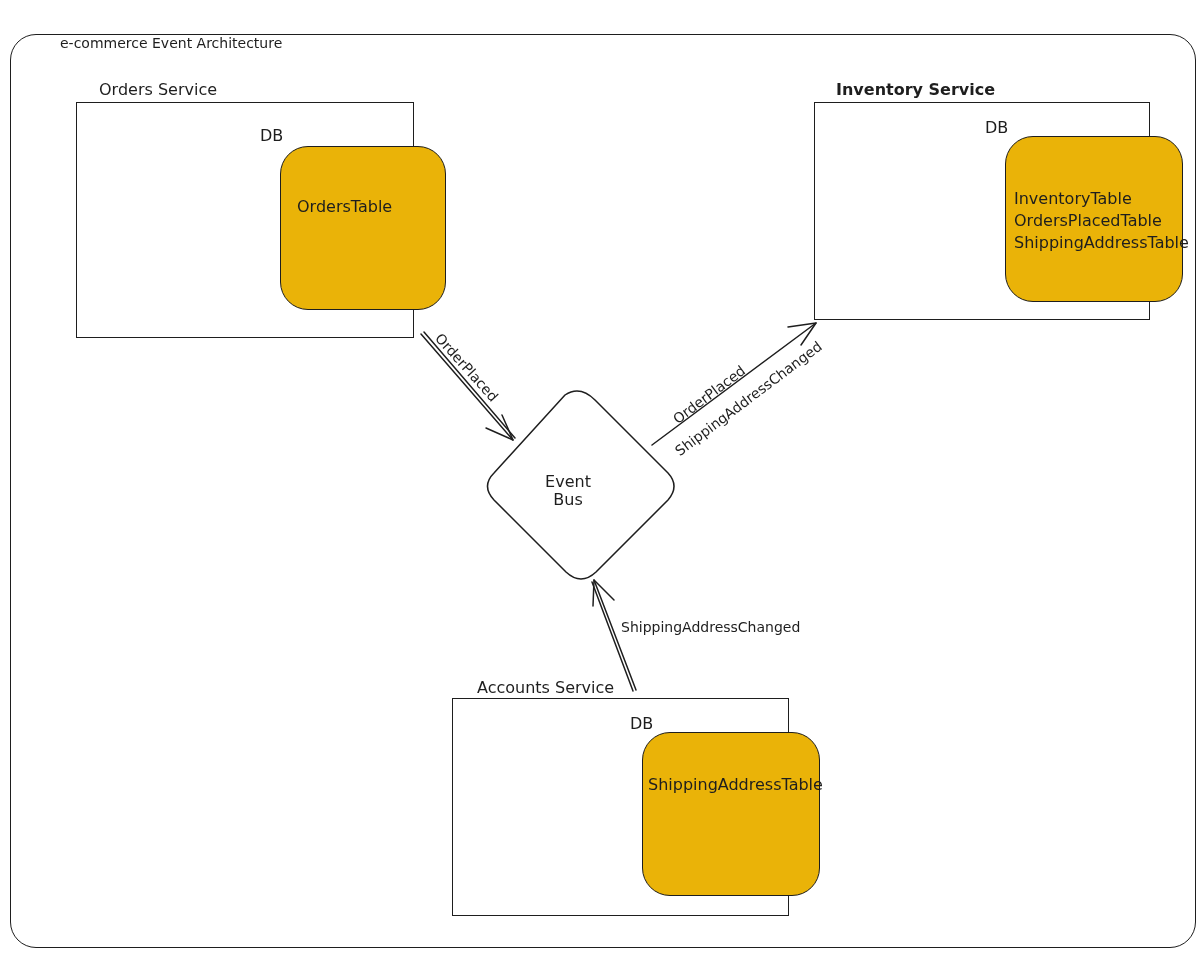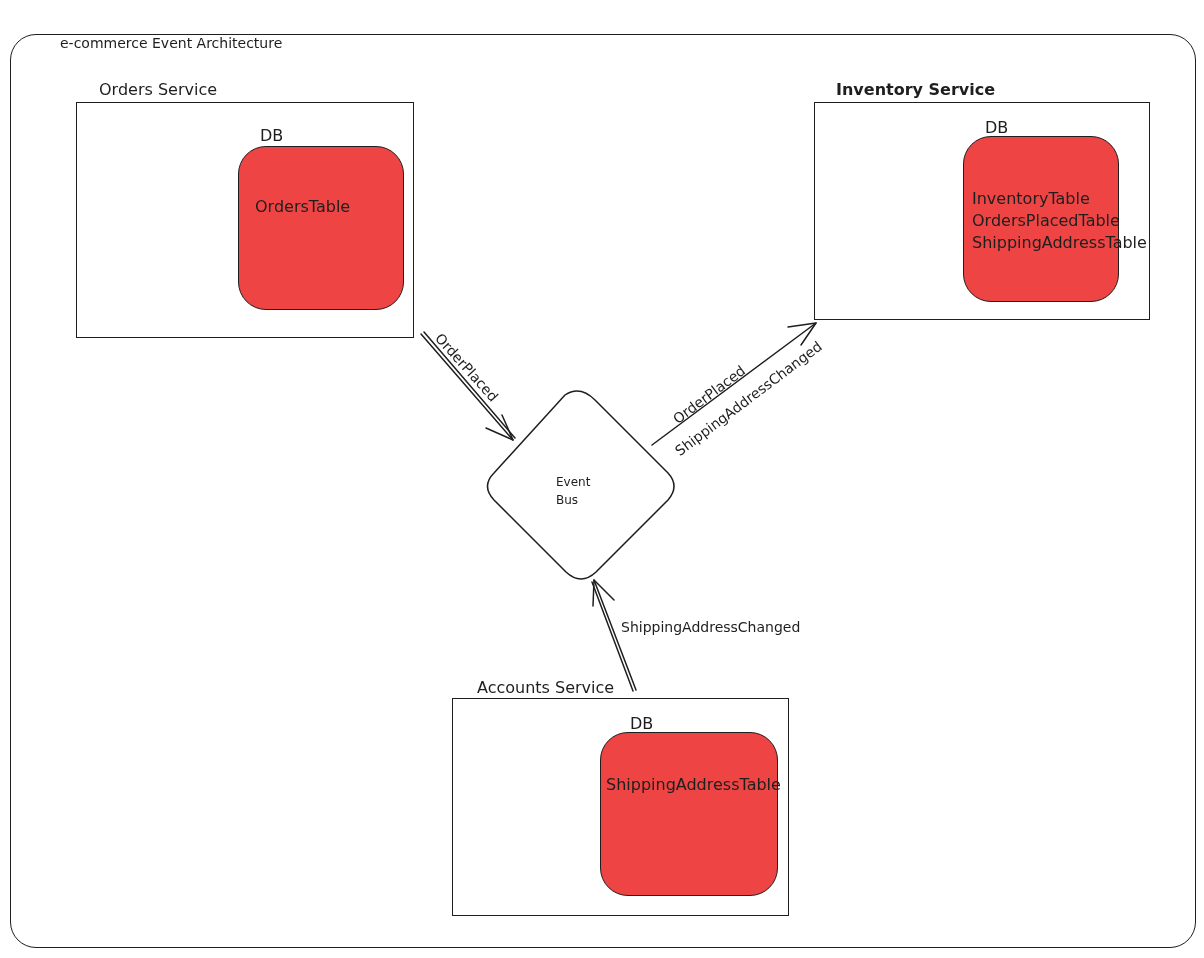--- a/index.html
+++ b/index.html
@@ -1,21 +1,21 @@
 <!DOCTYPE html>
 <html><head>
 <meta charset="utf-8">
 <style>
   html, body { margin:0; padding:0; background:#ffffff; }
   body { width:1204px; height:958px; position:relative; overflow:hidden;
          font-family:"DejaVu Sans", sans-serif; color:#1e1e1e; }
   .txt { position:absolute; font-size:16px; white-space:nowrap; line-height:1; }
   .title { font-size:14px; }
   .svc { position:absolute; border:1.5px solid #1e1e1e; box-sizing:border-box; }
-  .db { position:absolute; border:1.5px solid #1e1e1e; border-radius:28px; box-sizing:border-box; background:#ef4444; }
+  .db { position:absolute; border:1.5px solid #1e1e1e; border-radius:28px; box-sizing:border-box; background:#eab308;margin-left:42px; }
   .frame { position:absolute; left:10px; top:34px; width:1186px; height:914px;
            border:1.5px solid #1e1e1e; border-radius:26px; box-sizing:border-box; }
   svg.overlay { position:absolute; left:0; top:0; }
   .dbtables .line { display:block; margin-bottom:3px; }
   .rot { position:absolute; transform-origin:left top; white-space:nowrap; font-size:14px; }
 </style>
 </head>
 <body>
 
 <div class="txt title" style="left:60px;top:12px;margin-top:24px;">e-commerce Event Architecture</div>
@@ -24,21 +24,21 @@
 <div class="txt" style="left:99px;top:82px;">Orders Service</div>
 <div class="svc" style="left:76px;top:102px;width:338px;height:236px;"></div>
 <div class="txt" style="left:260px;top:128px;">DB</div>
 <div class="db" style="left:238px;top:146px;width:166px;height:164px;">
   <div class="txt" style="left:16px;top:52px;">OrdersTable</div>
 </div>
 
 <div class="txt" style="left:836px;top:82px;font-weight:bold;">Inventory Service</div>
 <div class="svc" style="left:814px;top:102px;width:336px;height:218px;"></div>
 <div class="txt" style="left:985px;top:120px;">DB</div>
-<div class="db" style="left:963px;top:136px;width:156px;height:166px;">
+<div class="db" style="left:963px;top:136px;width:178px;height:166px;">
   <div class="txt dbtables" style="left:8px;top:52px;line-height:19px;">
     <span class="line">InventoryTable</span>
     <span class="line">OrdersPlacedTable</span>
     <span class="line">ShippingAddressTable</span>
   </div>
 </div>
 
 <div class="txt" style="left:477px;top:680px;">Accounts Service</div>
 <div class="svc" style="left:452px;top:698px;width:337px;height:218px;"></div>
 <div class="txt" style="left:630px;top:716px;">DB</div>
@@ -57,21 +57,21 @@
 
     <line x1="652" y1="445" x2="816" y2="323"></line>
     <path d="M788,327 L816,323 L801,345"></path>
 
     <line x1="636" y1="690" x2="594" y2="580"></line>
     <line x1="633" y1="691" x2="592" y2="582"></line>
     <path d="M593,606 L594,580 L614,600"></path>
   </g>
 </svg>
 
-<div class="txt" style="left:556px;top:473px;text-align:left;width:50px;font-size:12px;line-height:18px;">
+<div class="txt" style="left:543px;top:473px;text-align:center;width:50px;font-size:16px;line-height:18px;">
   <span style="display:block">Event</span>
   <span style="display:block">Bus</span>
 </div>
 
 <div class="rot" style="left:444px;top:330px;transform:rotate(48deg);">OrderPlaced</div>
 <div class="rot" style="left:670px;top:414px;transform:rotate(-37deg);">OrderPlaced</div>
 <div class="rot" style="left:672px;top:446px;transform:rotate(-37deg);">ShippingAddressChanged</div>
 <div class="txt" style="left:621px;top:620px;font-size:14px;">ShippingAddressChanged</div>
 
 </body></html>

